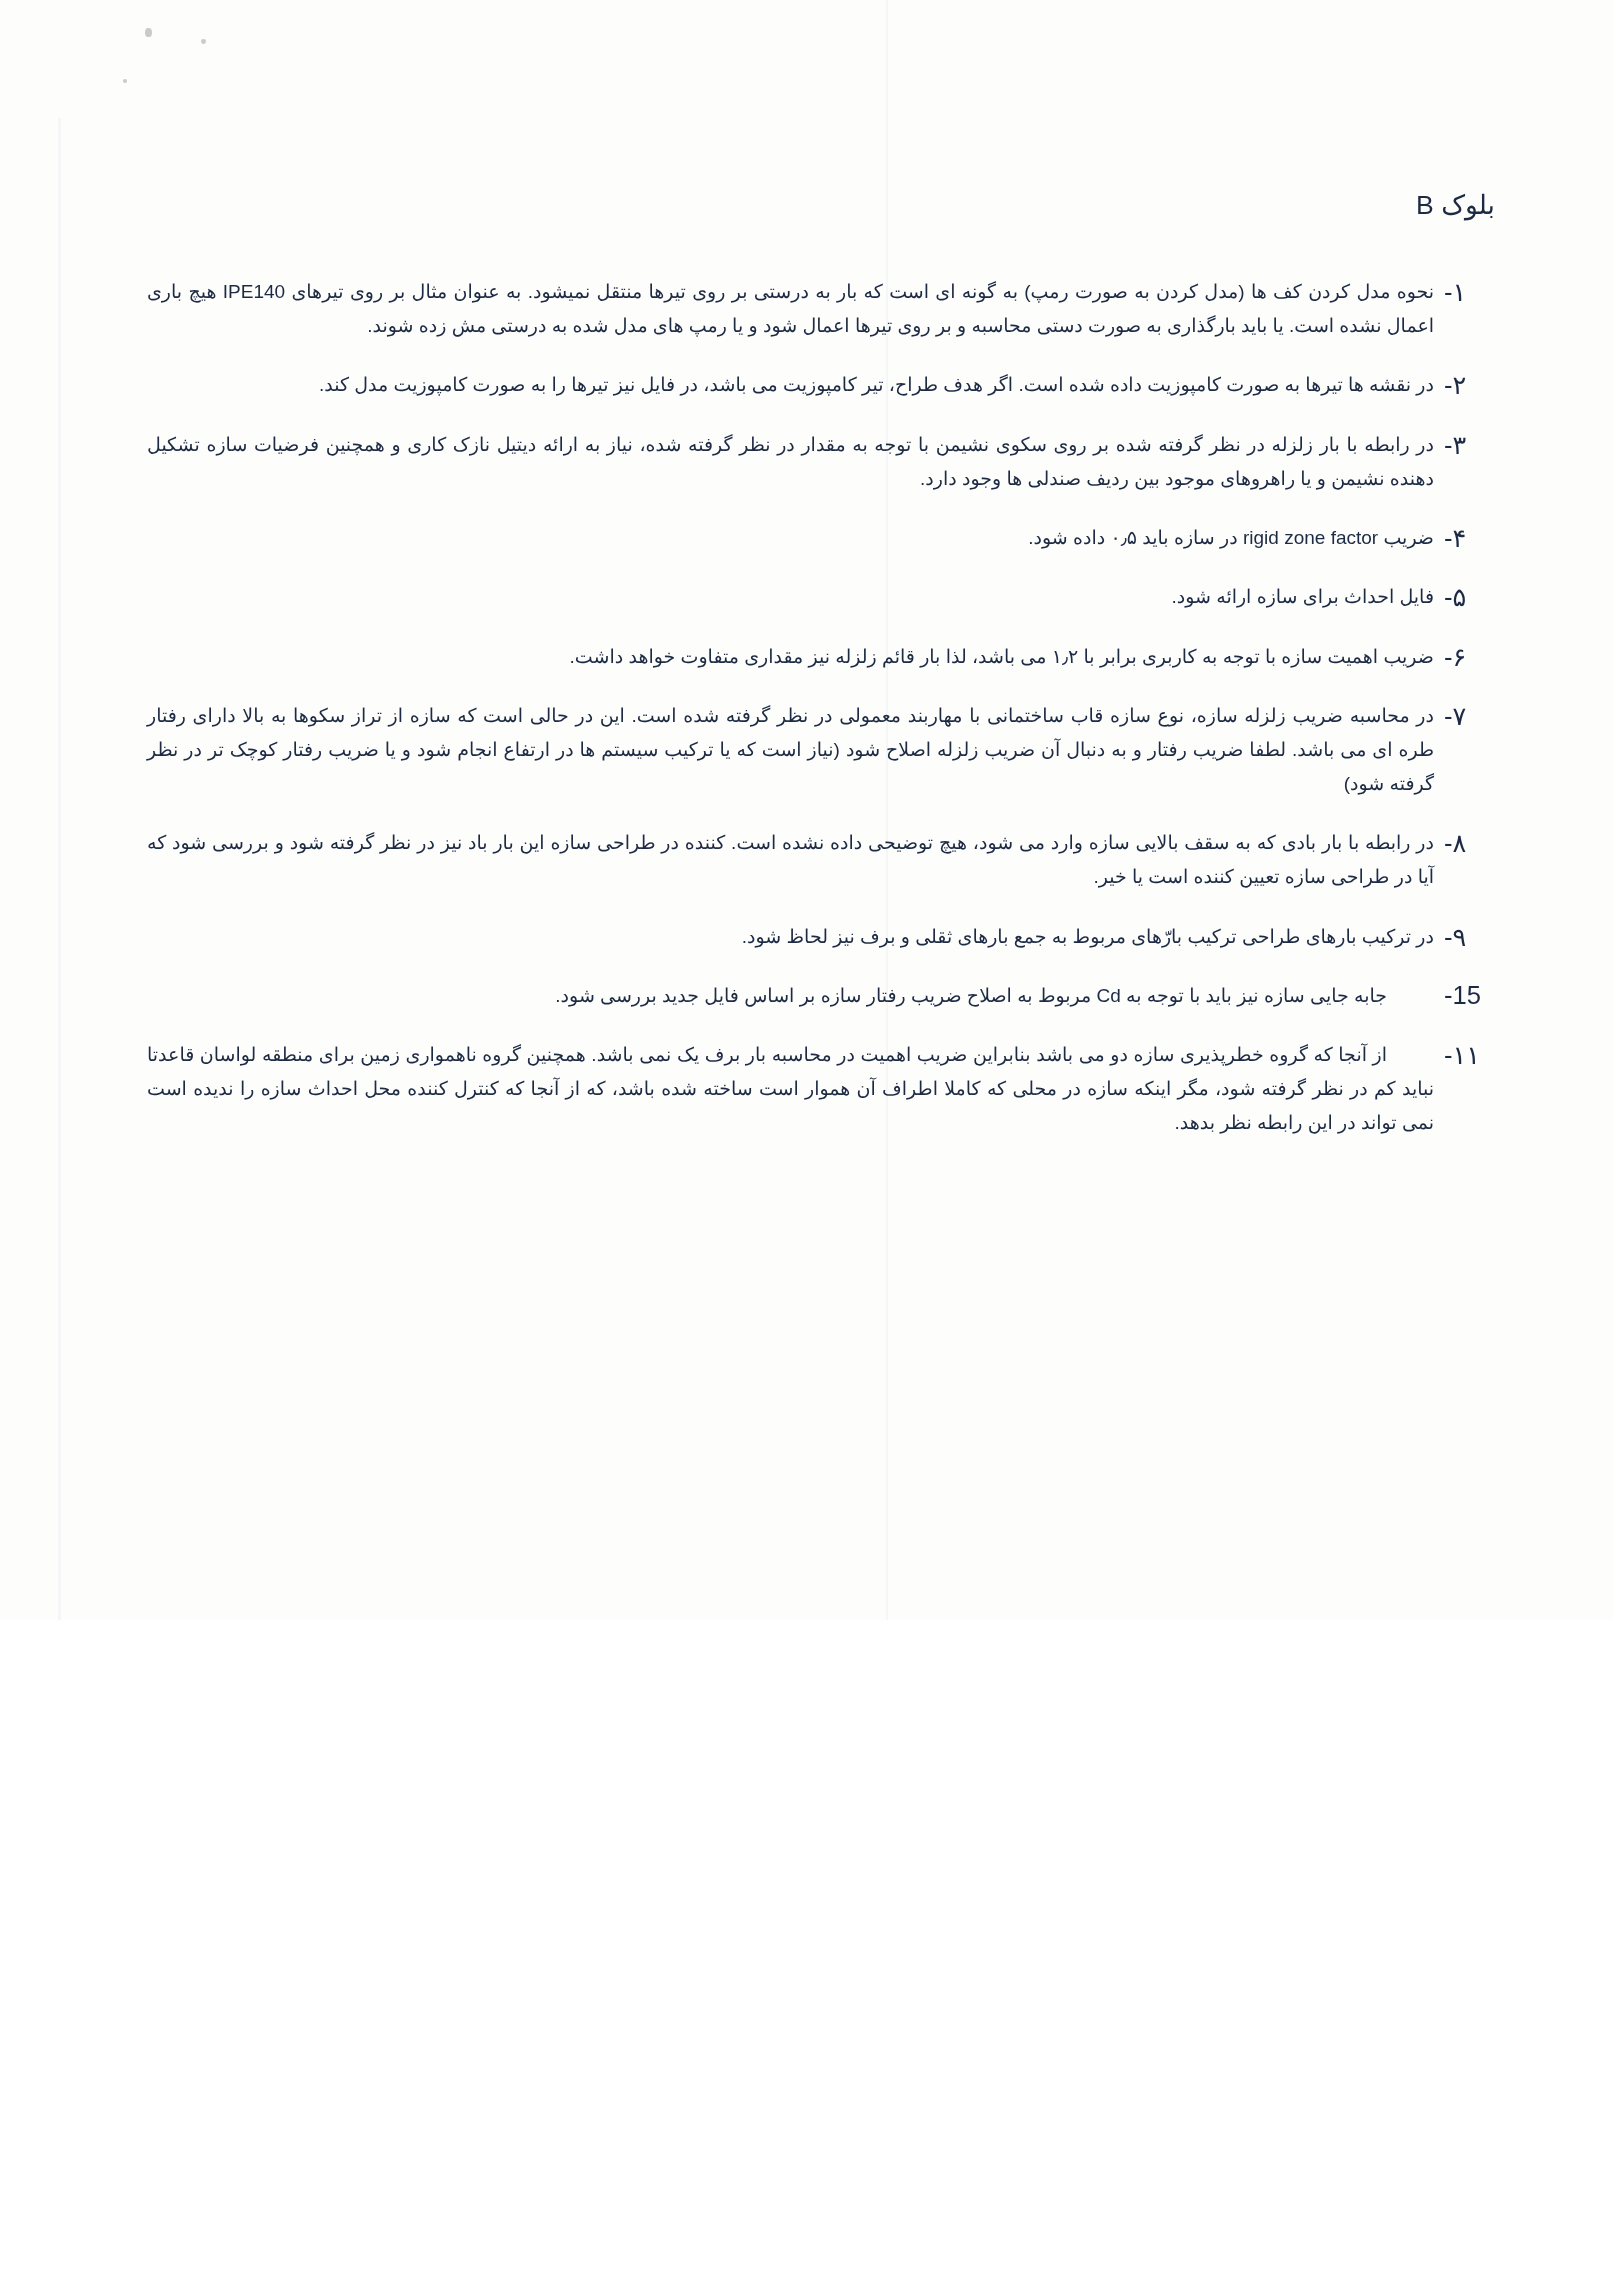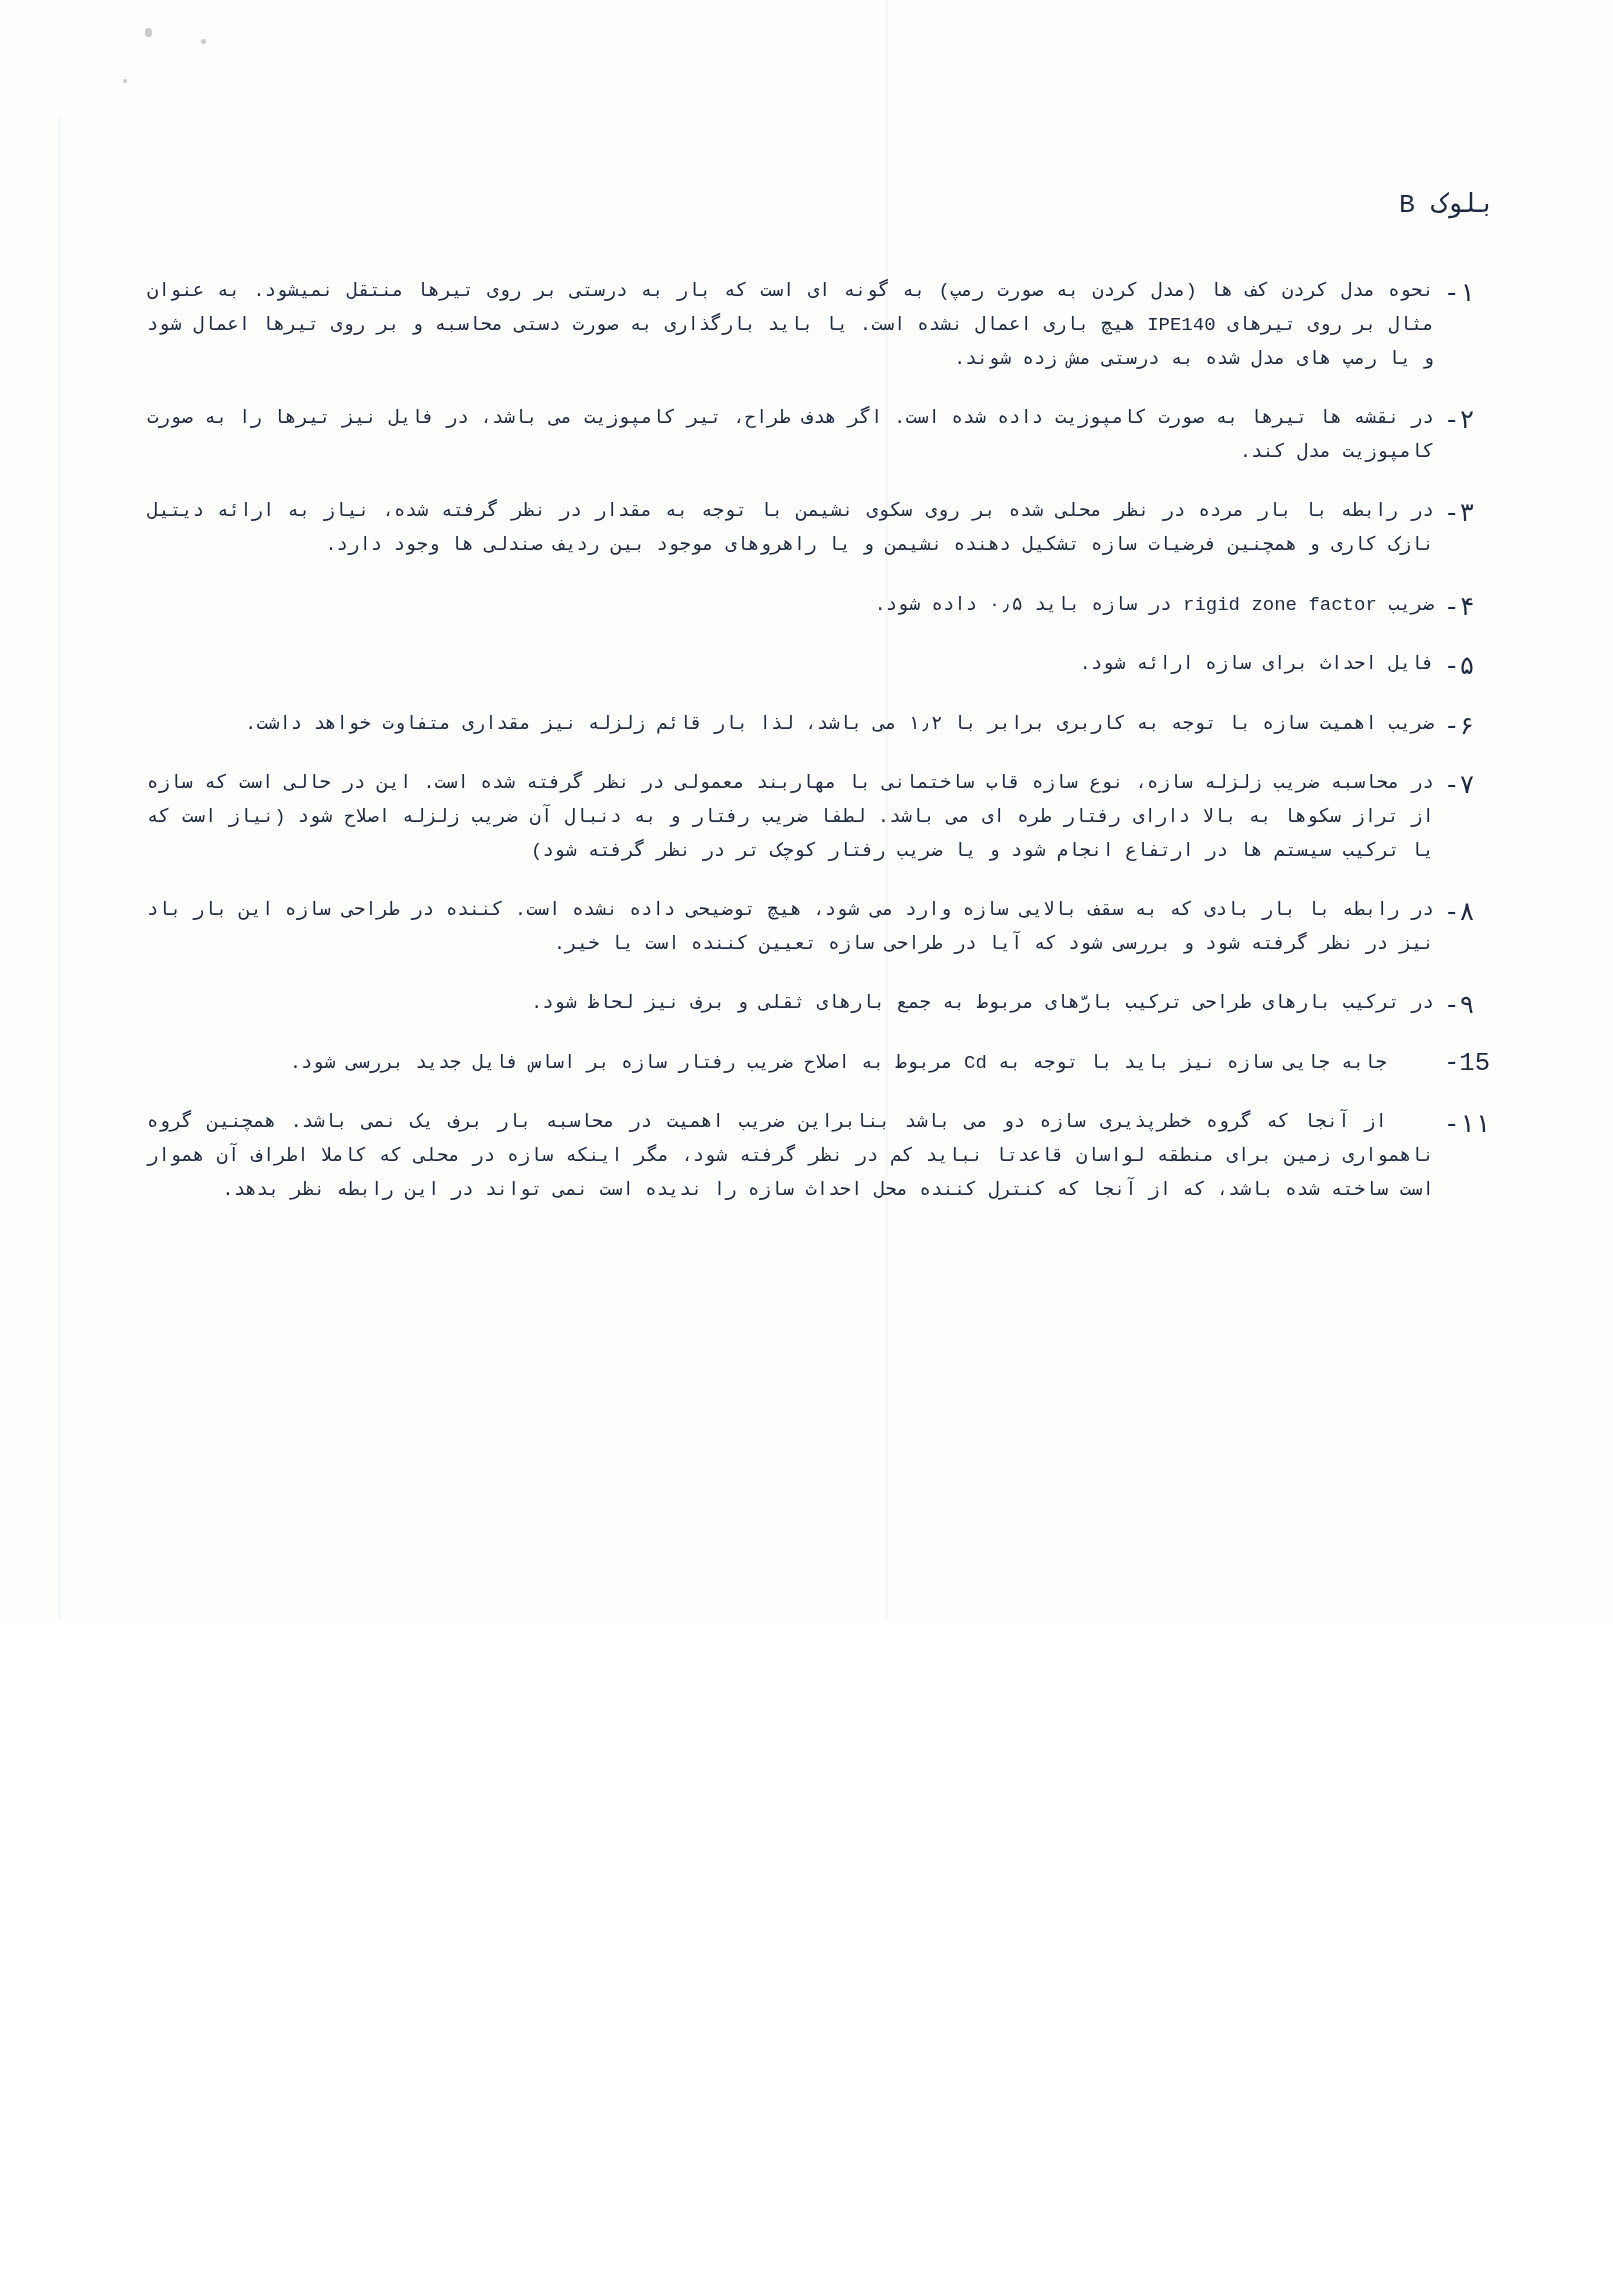--- a/index.html
+++ b/index.html
@@ -6,21 +6,21 @@
     margin: 0;
     padding: 0;
     background: #ffffff;
   }
   .page {
     position: relative;
     width: 1614px;
     height: 1620px;
     background: #fdfdfc;
     overflow: hidden;
-    font-family: Liberation Mono, monospace;
+    font-family: Liberation Sans, sans-serif;
   }
   
   .speck {
     position: absolute;
     background: #9aa3a0;
     border-radius: 50%;
     opacity: .55;
   }
   .scanline {
     position: absolute;
@@ -102,21 +102,21 @@
         <div class="body">نحوه مدل کردن کف ها (مدل کردن به صورت رمپ) به گونه ای است که بار به درستی بر روی تیرها منتقل نمیشود. به عنوان مثال بر روی تیرهای IPE140 هیچ باری اعمال نشده است. یا باید بارگذاری به صورت دستی محاسبه و بر روی تیرها اعمال شود و یا رمپ های مدل شده به درستی مش زده شوند.</div>
       </li>
 
       <li>
         <span class="num">۲-</span>
         <div class="body">در نقشه ها تیرها به صورت کامپوزیت داده شده است. اگر هدف طراح، تیر کامپوزیت می باشد، در فایل نیز تیرها را به صورت کامپوزیت مدل کند.</div>
       </li>
 
       <li>
         <span class="num">۳-</span>
-        <div class="body">در رابطه با بار مرده در نظر محلی شده بر روی سکوی نشیمن با توجه به مقدار در نظر گرفته شده، نیاز به ارائه دیتیل نازک کاری و همچنین فرضیات سازه تشکیل دهنده نشیمن و یا راهروهای موجود بین ردیف صندلی ها وجود دارد.</div>
+        <div class="body">در رابطه با بار زلزله در نظر گرفته شده بر روی سکوی نشیمن با توجه به مقدار در نظر گرفته شده، نیاز به ارائه دیتیل نازک کاری و همچنین فرضیات سازه تشکیل دهنده نشیمن و یا راهروهای موجود بین ردیف صندلی ها وجود دارد.</div>
       </li>
 
       <li>
         <span class="num">۴-</span>
         <div class="body single">ضریب rigid zone factor در سازه باید ۰٫۵ داده شود.</div>
       </li>
 
       <li>
         <span class="num">۵-</span>
         <div class="body single">فایل احداث برای سازه ارائه شود.</div>

